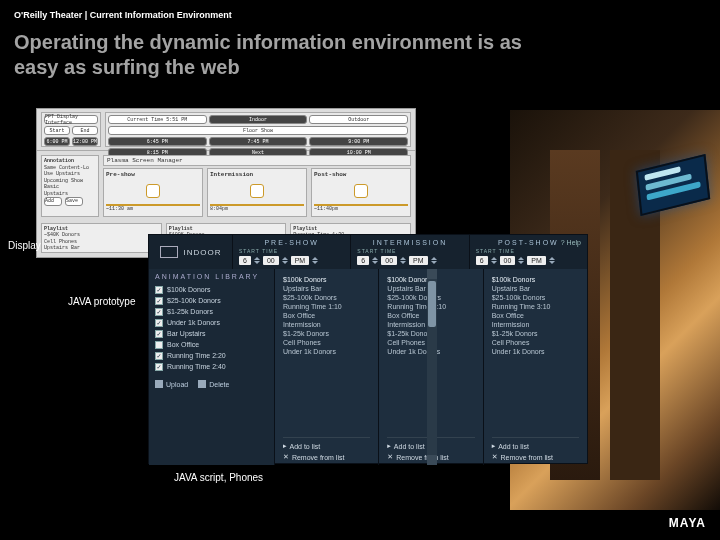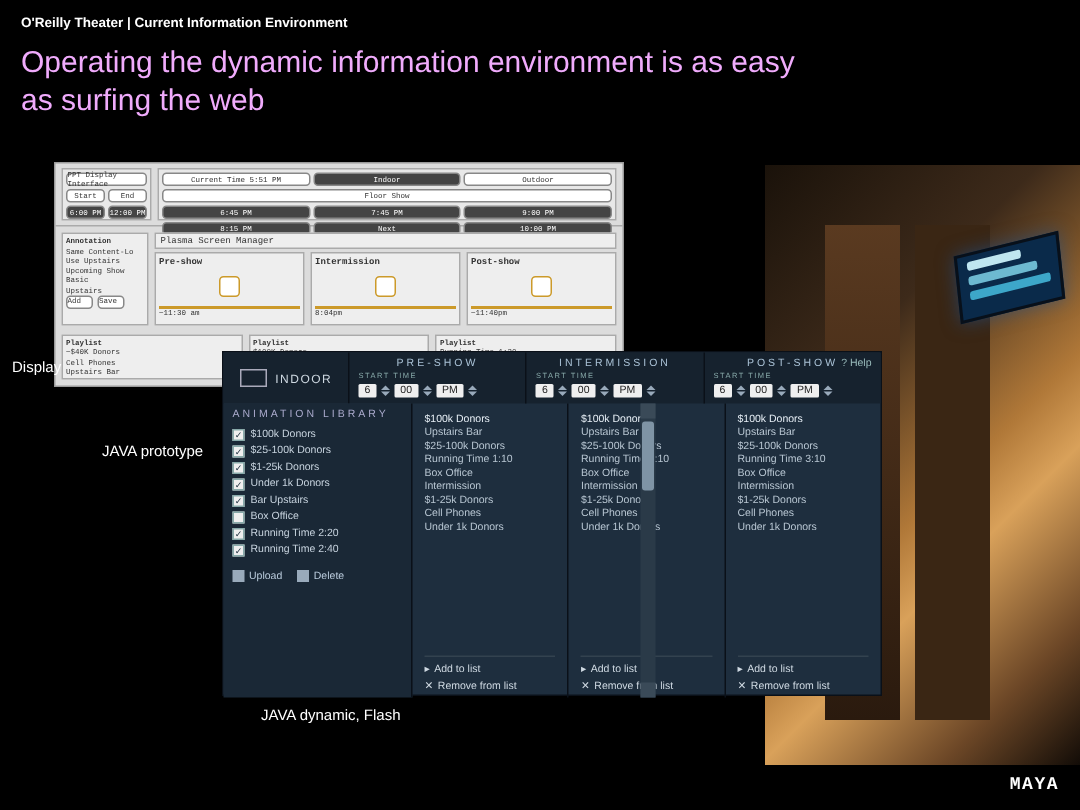--- a/index.html
+++ b/index.html
@@ -12,23 +12,23 @@
     overflow: hidden;
   }
   .header {
     padding: 10px 14px 4px;
     color: #fff;
     font-size: 9px;
     font-weight: bold;
   }
   .title {
     padding: 6px 14px 10px;
-    color: #f0abfc;
+    color: #a3a3a3;
     font-size: 20px;
-    font-weight: normal;
+    font-weight: bold;
     line-height: 1.25;
     max-width: 560px;
   }
   .stage {
     position: absolute;
     left: 0; top: 110px;
     width: 720px; height: 442px;
   }
   
   .photo {
@@ -151,21 +151,21 @@
   .scrollbar .arr.t{top:0;} .scrollbar .arr.b{bottom:0;}
 
   
   .label{
     position:absolute;color:#fff;font-size:10px;
   }
   .lbl-sketch{left:8px; top:130px;}
   .lbl-proto{left:68px; top:186px;}
   .lbl-jsf{left:174px; top:362px;}
   .footer-logo{
-    position:absolute;right:14px;bottom:10px;color:#fff;font-size:12px;font-weight:bold;letter-spacing:1px;font-family:Liberation Mono, monospace;
+    position:absolute;right:14px;bottom:10px;color:#fff;font-size:12px;font-weight:bold;letter-spacing:1px;
   }
 </style>
 </head>
 <body>
 
 <div class="header">O'Reilly Theater | Current Information Environment</div>
 <div class="title">Operating the dynamic information environment is as easy as surfing the web</div>
 
 <div class="stage">
 
@@ -429,17 +429,17 @@
     </div>
     <div class="scrollbar">
       <div class="arr t"></div>
       <div class="thumb"></div>
       <div class="arr b"></div>
     </div>
   </div>
 
   <div class="label lbl-sketch">Display</div>
   <div class="label lbl-proto">JAVA prototype</div>
-  <div class="label lbl-jsf">JAVA dynamic, Flash</div>
+  <div class="label lbl-jsf">JAVA script, Phones</div>
 
 </div>
 
 <div class="footer-logo">MAYA</div>
 
 </body></html>

